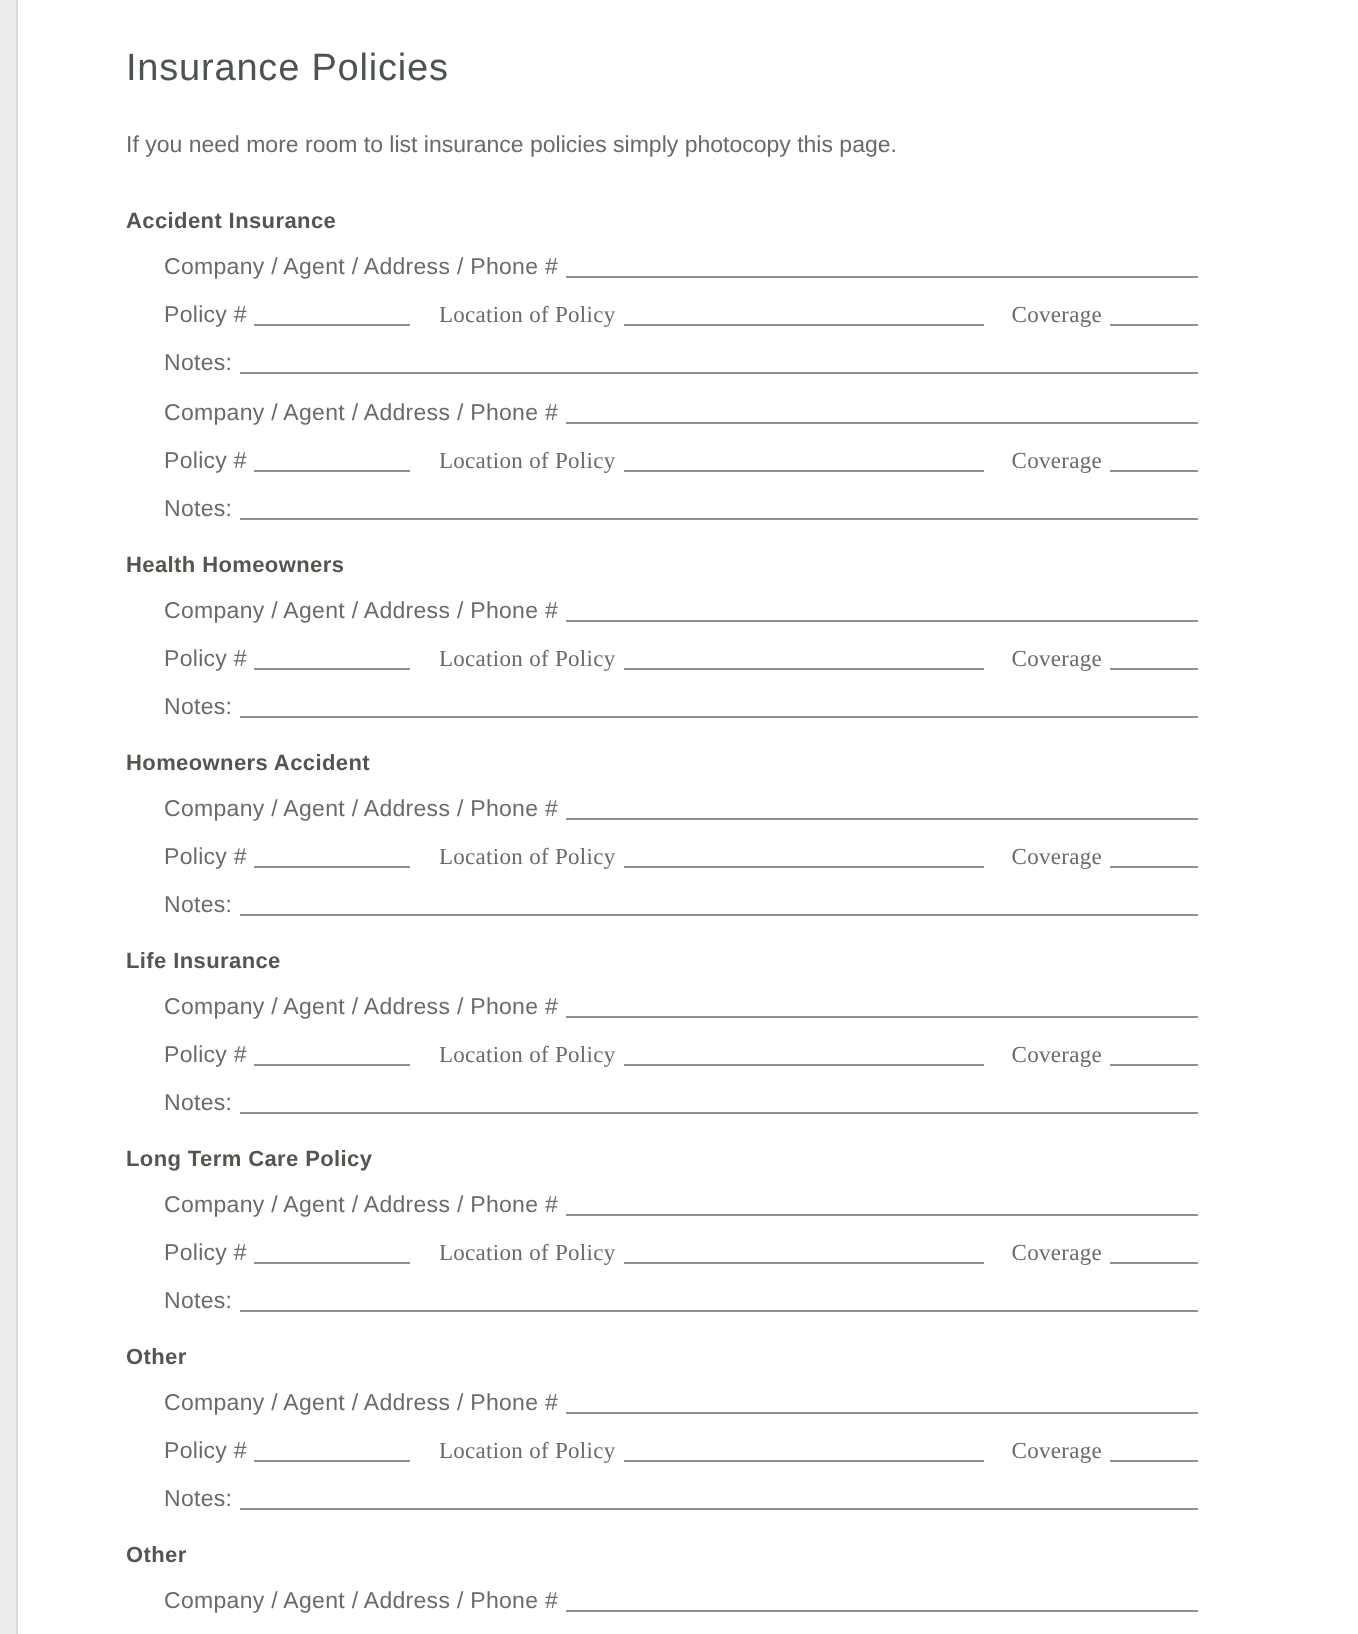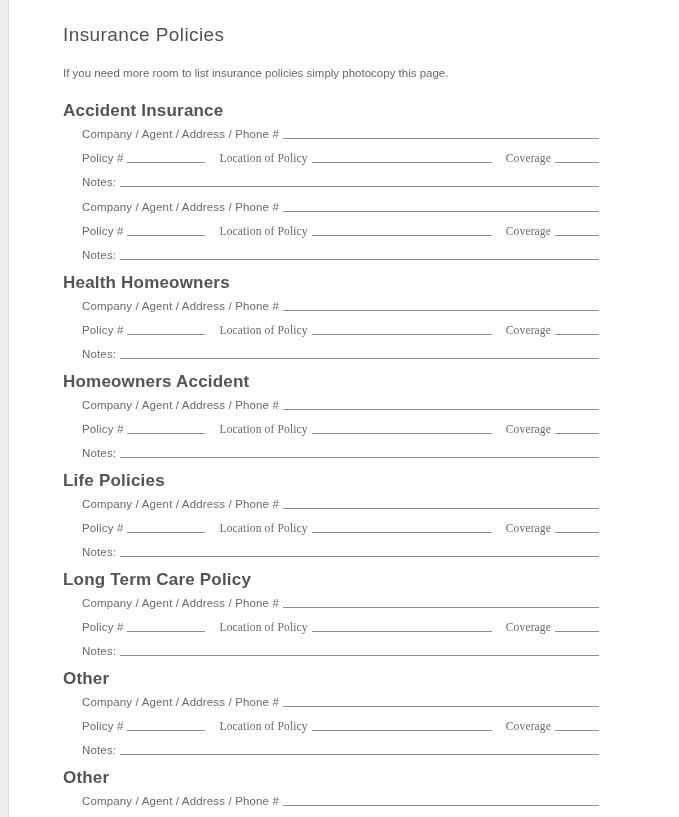--- a/index.html
+++ b/index.html
@@ -36,21 +36,21 @@
   .intro {
     font-size: 11.5px;
     line-height: 12px;
     color: #666a68;
     margin: 0 0 26px 0;
   }
   .section {
     margin-bottom: 13px;
   }
   .section-heading {
-    font-size: 17px;
+    font-size: 11px;
     line-height: 12px;
     height: 12px;
     font-weight: bold;
     color: #54554f;
     letter-spacing: 0.2px;
     margin: 16px 0 11px 0;
   }
   .row {
     display: flex;
     align-items: flex-end;
@@ -156,21 +156,21 @@
       <span class="label gap-coverage">Coverage</span>
       <span class="line line-fill"></span>
     </div>
     <div class="row">
       <span class="label">Notes:</span>
       <span class="line line-fill"></span>
     </div>
   </div>
 
   <div class="section">
-    <h2 class="section-heading">Life Policies</h2>
+    <h2 class="section-heading">Life Insurance</h2>
     <div class="row">
       <span class="label">Company / Agent / Address / Phone #</span>
       <span class="line line-fill"></span>
     </div>
     <div class="row">
       <span class="label">Policy #</span>
       <span class="line line-sm"></span>
       <span class="label gap-coverage">Location of Policy</span>
       <span class="line line-md"></span>
       <span class="label gap-coverage">Coverage</span>

